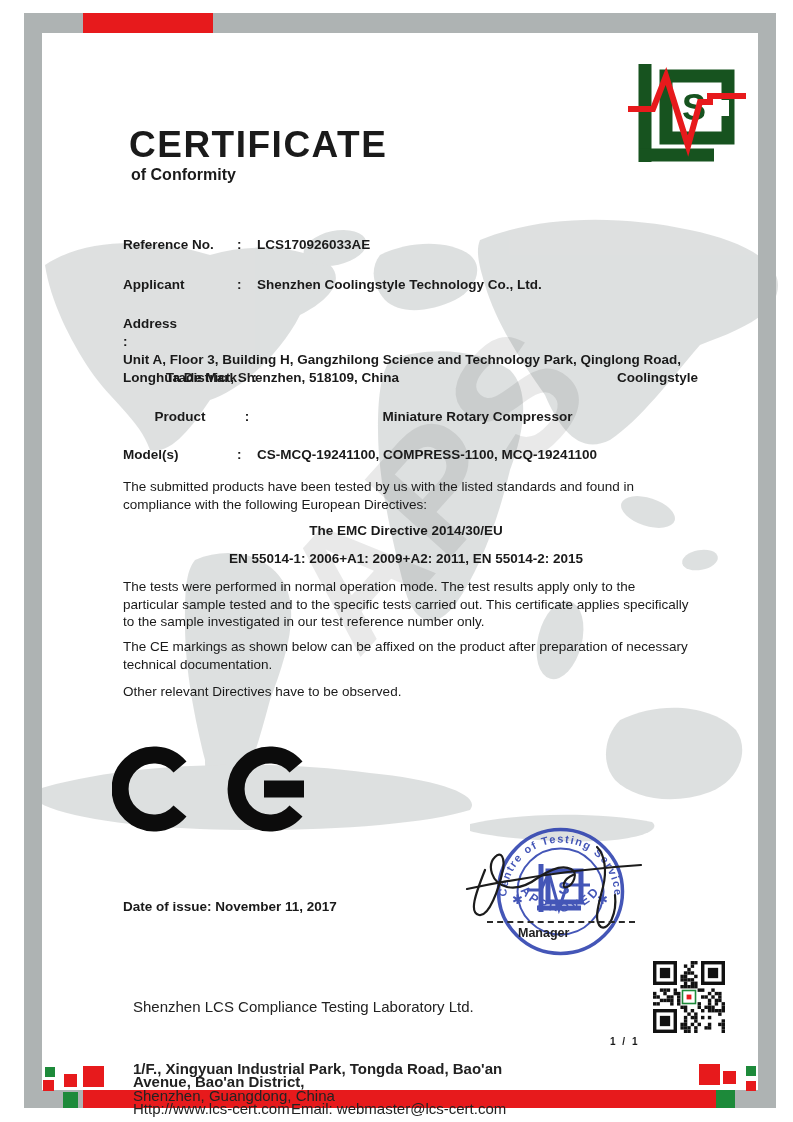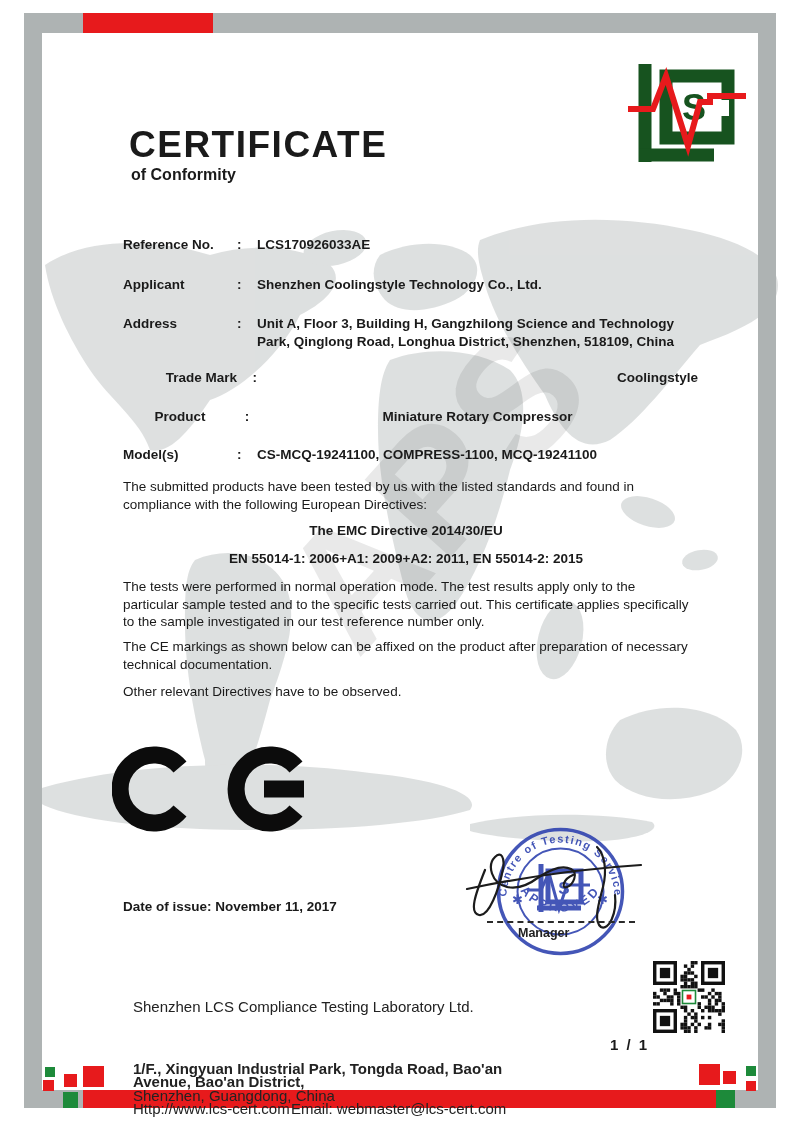--- a/index.html
+++ b/index.html
@@ -44,21 +44,21 @@
   .sig{position:absolute;left:455px;top:825px;z-index:3;}
   .sig-line{position:absolute;left:487px;top:921px;width:148px;border-top:2px dashed #2a2a2a;z-index:3;}
   .manager{position:absolute;left:518px;top:926px;font-size:12.5px;font-weight:600;z-index:3;color:#222;}
 
   
   .footer{position:absolute;left:133px;top:1000px;font-size:15px;line-height:13.5px;color:#222;width:430px;}
   .footer .bold{font-weight:700;margin-top:48px;}
   .footer-row{display:flex;}
   .footer-col1{width:158px;flex:none;}
   .qr{position:absolute;left:653px;top:961px;width:72px;height:72px;}
-  .page-num{position:absolute;left:610px;top:1036px;font-size:15px;font-weight:700;letter-spacing:2px;}
+  .page-num{position:absolute;left:610px;top:1036px;font-size:10px;font-weight:700;letter-spacing:2px;}
 
   
   .logo{position:absolute;left:628px;top:62px;z-index:2;}
 </style>
 </head>
 <body>
 
 <div class="page">
 
   <svg class="map-svg" width="793" height="1122" viewBox="0 0 793 1122">
@@ -120,21 +120,21 @@
       <div class="field-row" style="top:0;">
         <span class="field-label">Reference No.</span>
         <span class="field-colon">:</span>
         <span class="field-value">LCS170926033AE</span>
       </div>
       <div class="field-row" style="top:40px;">
         <span class="field-label">Applicant</span>
         <span class="field-colon">:</span>
         <span class="field-value">Shenzhen Coolingstyle Technology Co., Ltd.</span>
       </div>
-      <div class="field-row" style="top:79px;">
+      <div class="field-row" style="top:79px;flex-direction:column;">
         <span class="field-label">Address</span>
         <span class="field-colon">:</span>
         <span class="field-value">Unit A, Floor 3, Building H, Gangzhilong Science and Technology Park, Qinglong Road, Longhua District, Shenzhen, 518109, China</span>
       </div>
       <div class="field-row" style="top:133px;text-align:right;">
         <span class="field-label">Trade Mark</span>
         <span class="field-colon">:</span>
         <span class="field-value">Coolingstyle</span>
       </div>
       <div class="field-row" style="top:172px;text-align:center;">

